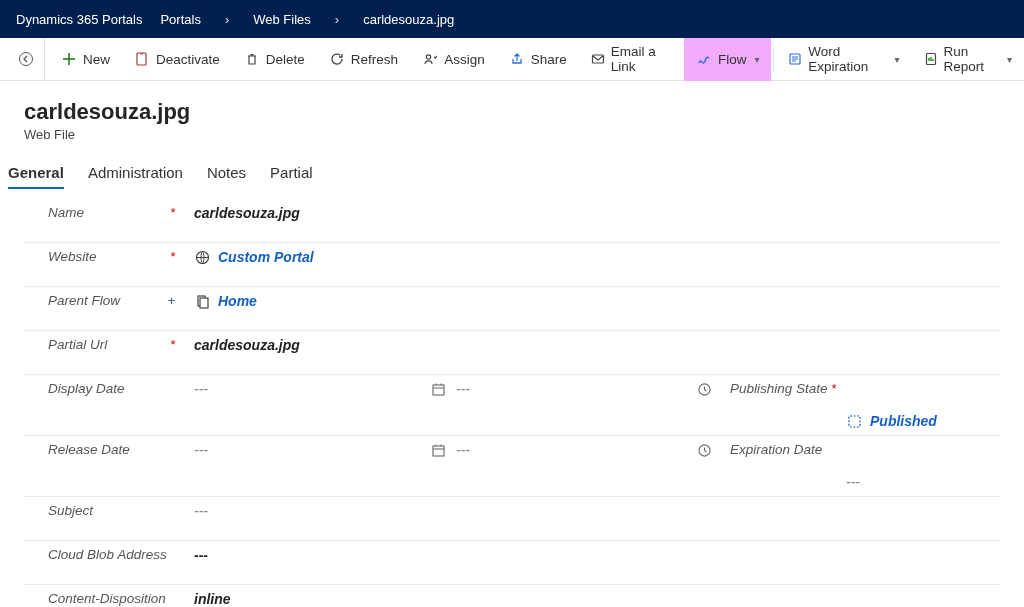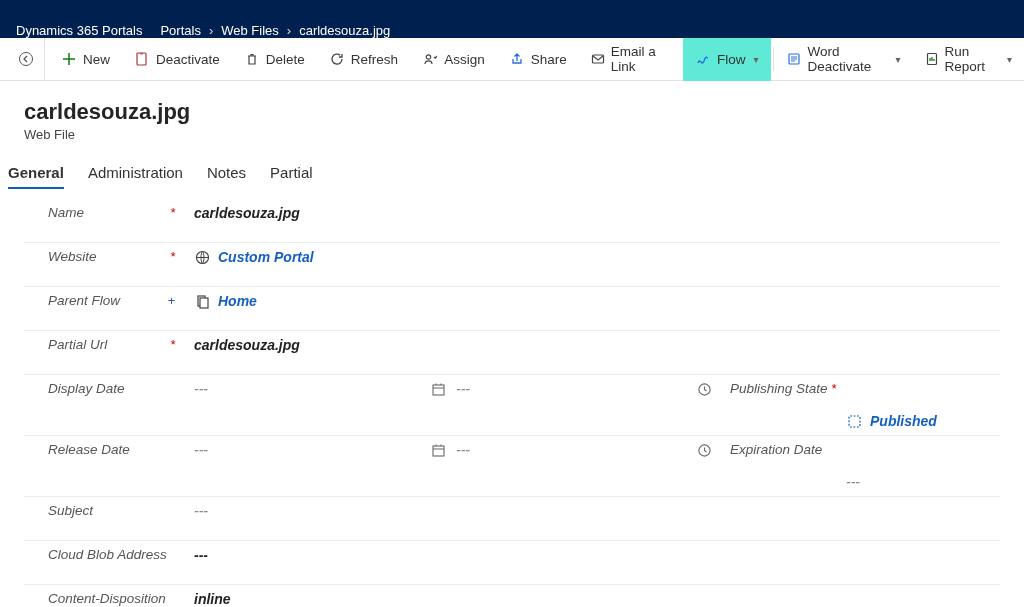--- a/index.html
+++ b/index.html
@@ -1,26 +1,26 @@
 <!DOCTYPE html>
 <html><head>
   <meta charset="utf-8">
   <style>
     * { margin:0; padding:0; box-sizing:border-box; font-family:"Segoe UI","Segoe UI Web (West European)",-apple-system,Helvetica,Arial,sans-serif; }
     body { background:#fff; color:#252525; font-size:14px; }
     .app { width:1024px; height:607px; overflow:hidden; position:relative; }
-    .nav { background:#002050; color:#fff; height:38px; display:flex; align-items:flex-end; padding:0 16px; gap:18px; font-size:13px; }
+    .nav { background:#002050; color:#fff; height:38px; display:flex; align-items:center; padding:0 16px; gap:18px; font-size:13px; }
     .nav-app { font-weight:400; }
-    .crumbs { display:flex; align-items:center; gap:8px; }
+    .crumbs { display:flex; align-items:center; gap:24px; }
     .crumbs span.sep { opacity:.85; }
     .crumbs span.crumb { cursor:pointer; }
     .cmd { border-bottom:1px solid #e1e1e1; height:43px; display:flex; align-items:center; padding:0 0 0 8px; gap:0; background:#fff; }
     .cmd-item { display:flex; align-items:center; gap:6px; padding:14px 12px; height:43px; cursor:pointer; font-size:13.5px; color:#333; border-left:0px solid transparent; }
     .cmd-item.back{ padding:0 10px; border-right:1px solid #e1e1e1; margin-right:4px;}
-    .cmd-item.flow{ background:#5eead4; }
+    .cmd-item.flow{ background:#f0abfc; }
     .cmd-sep{ width:1px; height:24px; background:#e1e1e1; margin:0 2px;}
     .icn { width:16px; height:16px; display:inline-flex; align-items:center; justify-content:center; }
     .chev { font-size:10px; color:#666; margin-left:2px;}
     .header { padding:18px 24px 4px 24px; }
     .header h1 { font-size:22px; font-weight:600; }
     .header .sub { font-size:13px; color:#444; margin-top:2px; }
     .tabs { display:flex; gap:24px; padding:12px 24px 0 8px; border-bottom:0; font-size:15px; }
     .tab { padding:6px 0 10px 0; cursor:pointer; color:#333; position:relative; }
     .tab.active { font-weight:600; }
     .tab.active::after { content:""; position:absolute; left:0; right:0; bottom:2px; height:2px; background:#1160b7; }
@@ -132,21 +132,21 @@
       <span class="chev">▾</span>
     </div>
     <span class="cmd-sep"></span>
     <div class="cmd-item">
       <span class="icn">
         <svg width="14" height="14" viewBox="0 0 14 14">
             <rect x="2" y="2" width="10" height="10" rx="1" fill="none" stroke="#2a6fd6" stroke-width="1.2"></rect>
             <path d="M4 5h6M4 7h6M4 9h4" stroke="#2a6fd6" stroke-width="1"></path>
           </svg>
       </span>
-      <span>Word Deactivate</span>
+      <span>Word Expiration</span>
       <span class="chev">▾</span>
     </div>
     <div class="cmd-item">
       <span class="icn">
         <svg width="14" height="14" viewBox="0 0 14 14">
             <rect x="2.5" y="1.5" width="9" height="11" rx="1" fill="none" stroke="#444" stroke-width="1.2"></rect>
             <path d="M5 9V6M7 9V5M9 9V7" stroke="#0f7b0f" stroke-width="1.3"></path>
           </svg>
       </span>
       <span>Run Report</span>

